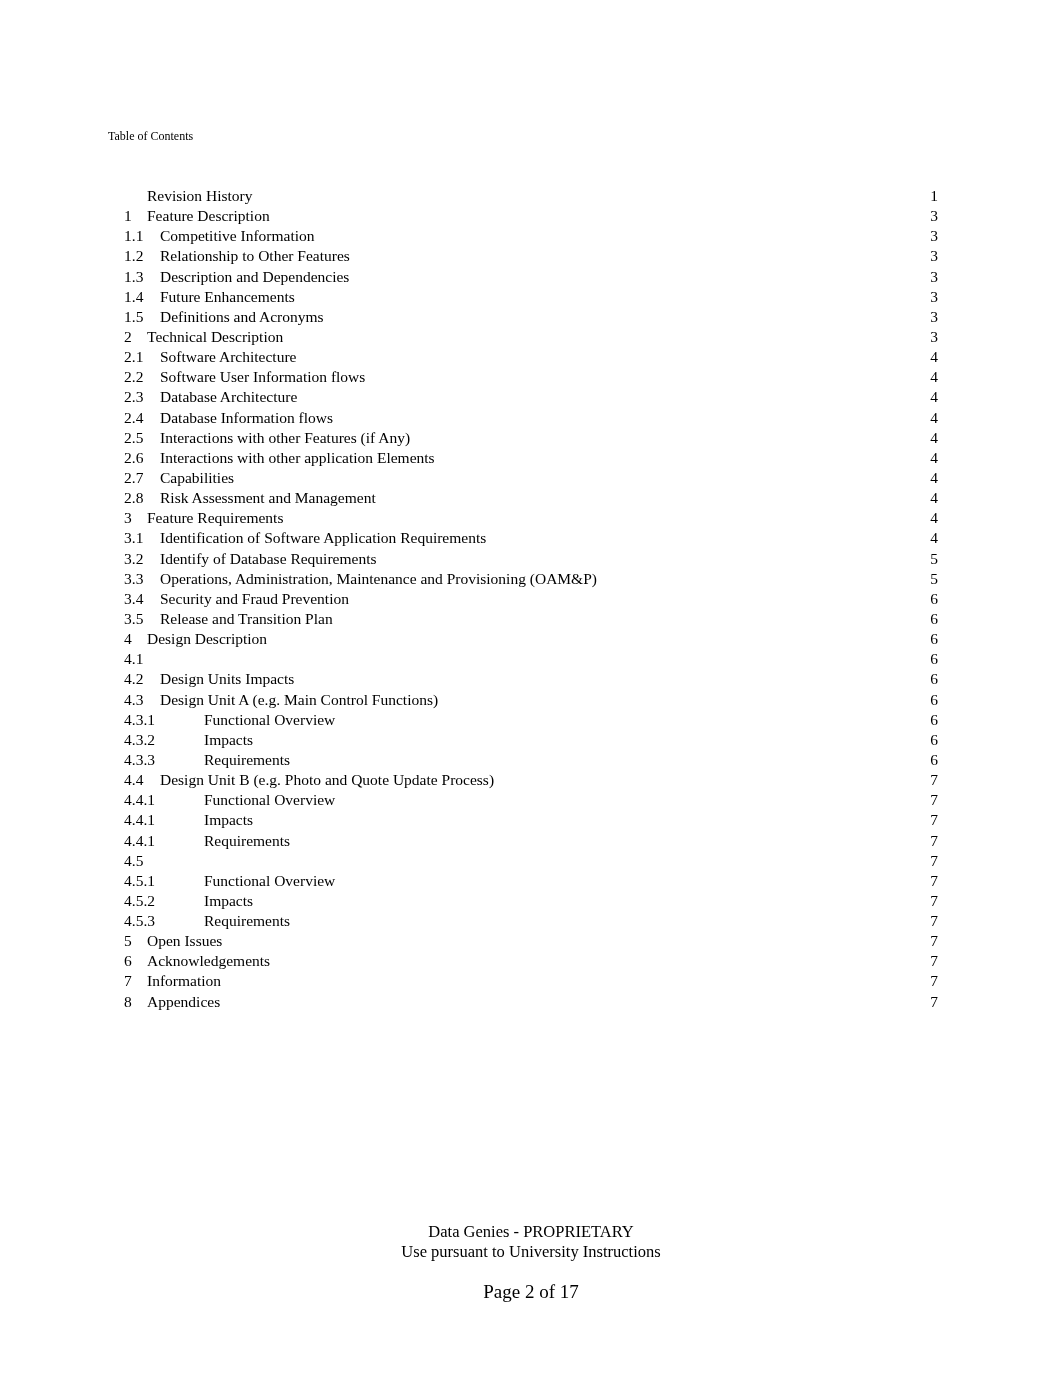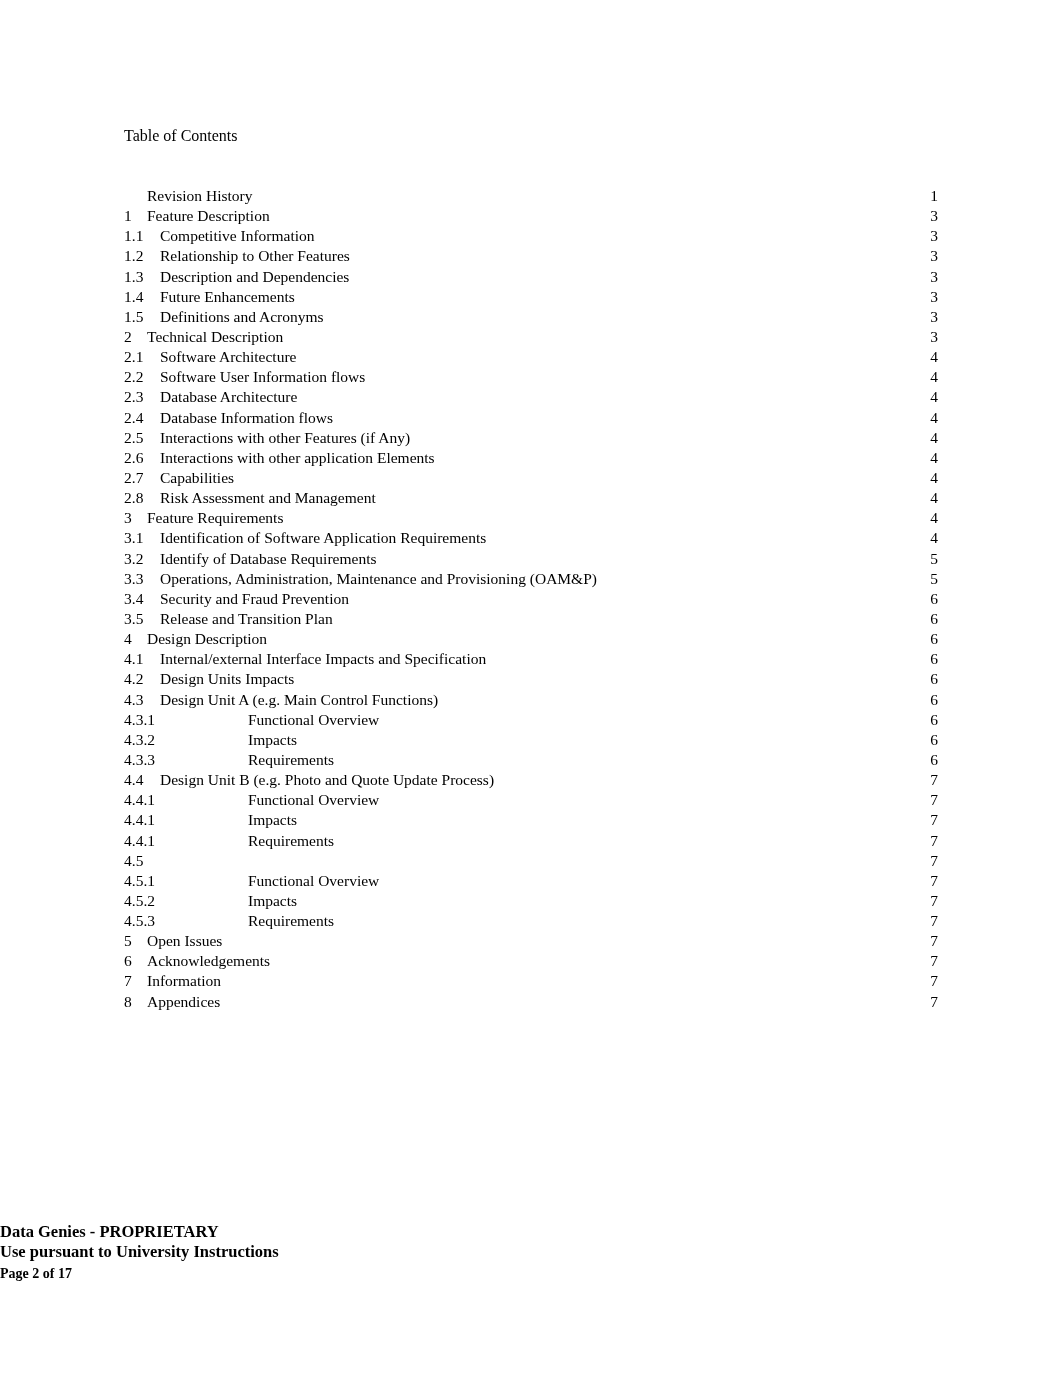--- a/index.html
+++ b/index.html
@@ -11,23 +11,23 @@
     position: relative;
     width: 1062px;
     height: 1376px;
     background: #ffffff;
     font-family: "Liberation Serif", "DejaVu Serif", serif;
     color: #000000;
     overflow: hidden;
   }
   .toc-title {
     position: absolute;
-    left: 124px;
+    left: 108px;
     top: 124px;
-    font-size: 16px;
+    font-size: 12px;
     line-height: 24px;
     color: #000000;
     white-space: nowrap;
   }
   .toc-list {
     position: absolute;
     left: 124px;
     top: 186px;
     width: 814px;
   }
@@ -42,42 +42,42 @@
     position: absolute;
     left: 0;
     top: 0;
   }
   .toc-label {
     position: absolute;
     top: 0;
   }
   .lvl0 > .toc-label { left: 0px; margin-left: 23px; }
   .lvl1 > .toc-label { left: 36px; }
-  .lvl2 > .toc-label { left: 80px; margin-left: 44px; }
+  .lvl2 > .toc-label { left: 80px; }
   .toc-page {
     position: absolute;
     right: 0;
     top: 0;
     text-align: right;
   }
   .footer {
     position: absolute;
     left: 0;
     right: 0;
     top: 1222px;
-    font-weight: bold;
+    text-align: center;
   }
   .footer-line {
     font-size: 16.5px;
     line-height: 20px;
     color: #000000;
   }
   .footer-page {
-    margin-top: 3px;
-    font-size: 14px;
+    margin-top: 21px;
+    font-size: 19px;
     line-height: 17px;
     color: #000000;
   }
 </style>
 </head>
 <body>
 
 <div class="page">
 
   <div class="toc-title">Table of Contents</div>
@@ -193,21 +193,20 @@
         <span class="toc-label">Release and Transition Plan</span>
         <span class="toc-page">6</span>
       </div>
       <div class="toc-row lvl0">
         <span class="toc-num">4</span>
         <span class="toc-label">Design Description</span>
         <span class="toc-page">6</span>
       </div>
       <div class="toc-row lvl1">
         <span class="toc-num">4.1</span>
-        <span class="toc-label">Internal/external Interface Impacts and Specification</span>
         <span class="toc-page">6</span>
       </div>
       <div class="toc-row lvl1">
         <span class="toc-num">4.2</span>
         <span class="toc-label">Design Units Impacts</span>
         <span class="toc-page">6</span>
       </div>
       <div class="toc-row lvl1">
         <span class="toc-num">4.3</span>
         <span class="toc-label">Design Unit A (e.g. Main Control Functions)</span>

